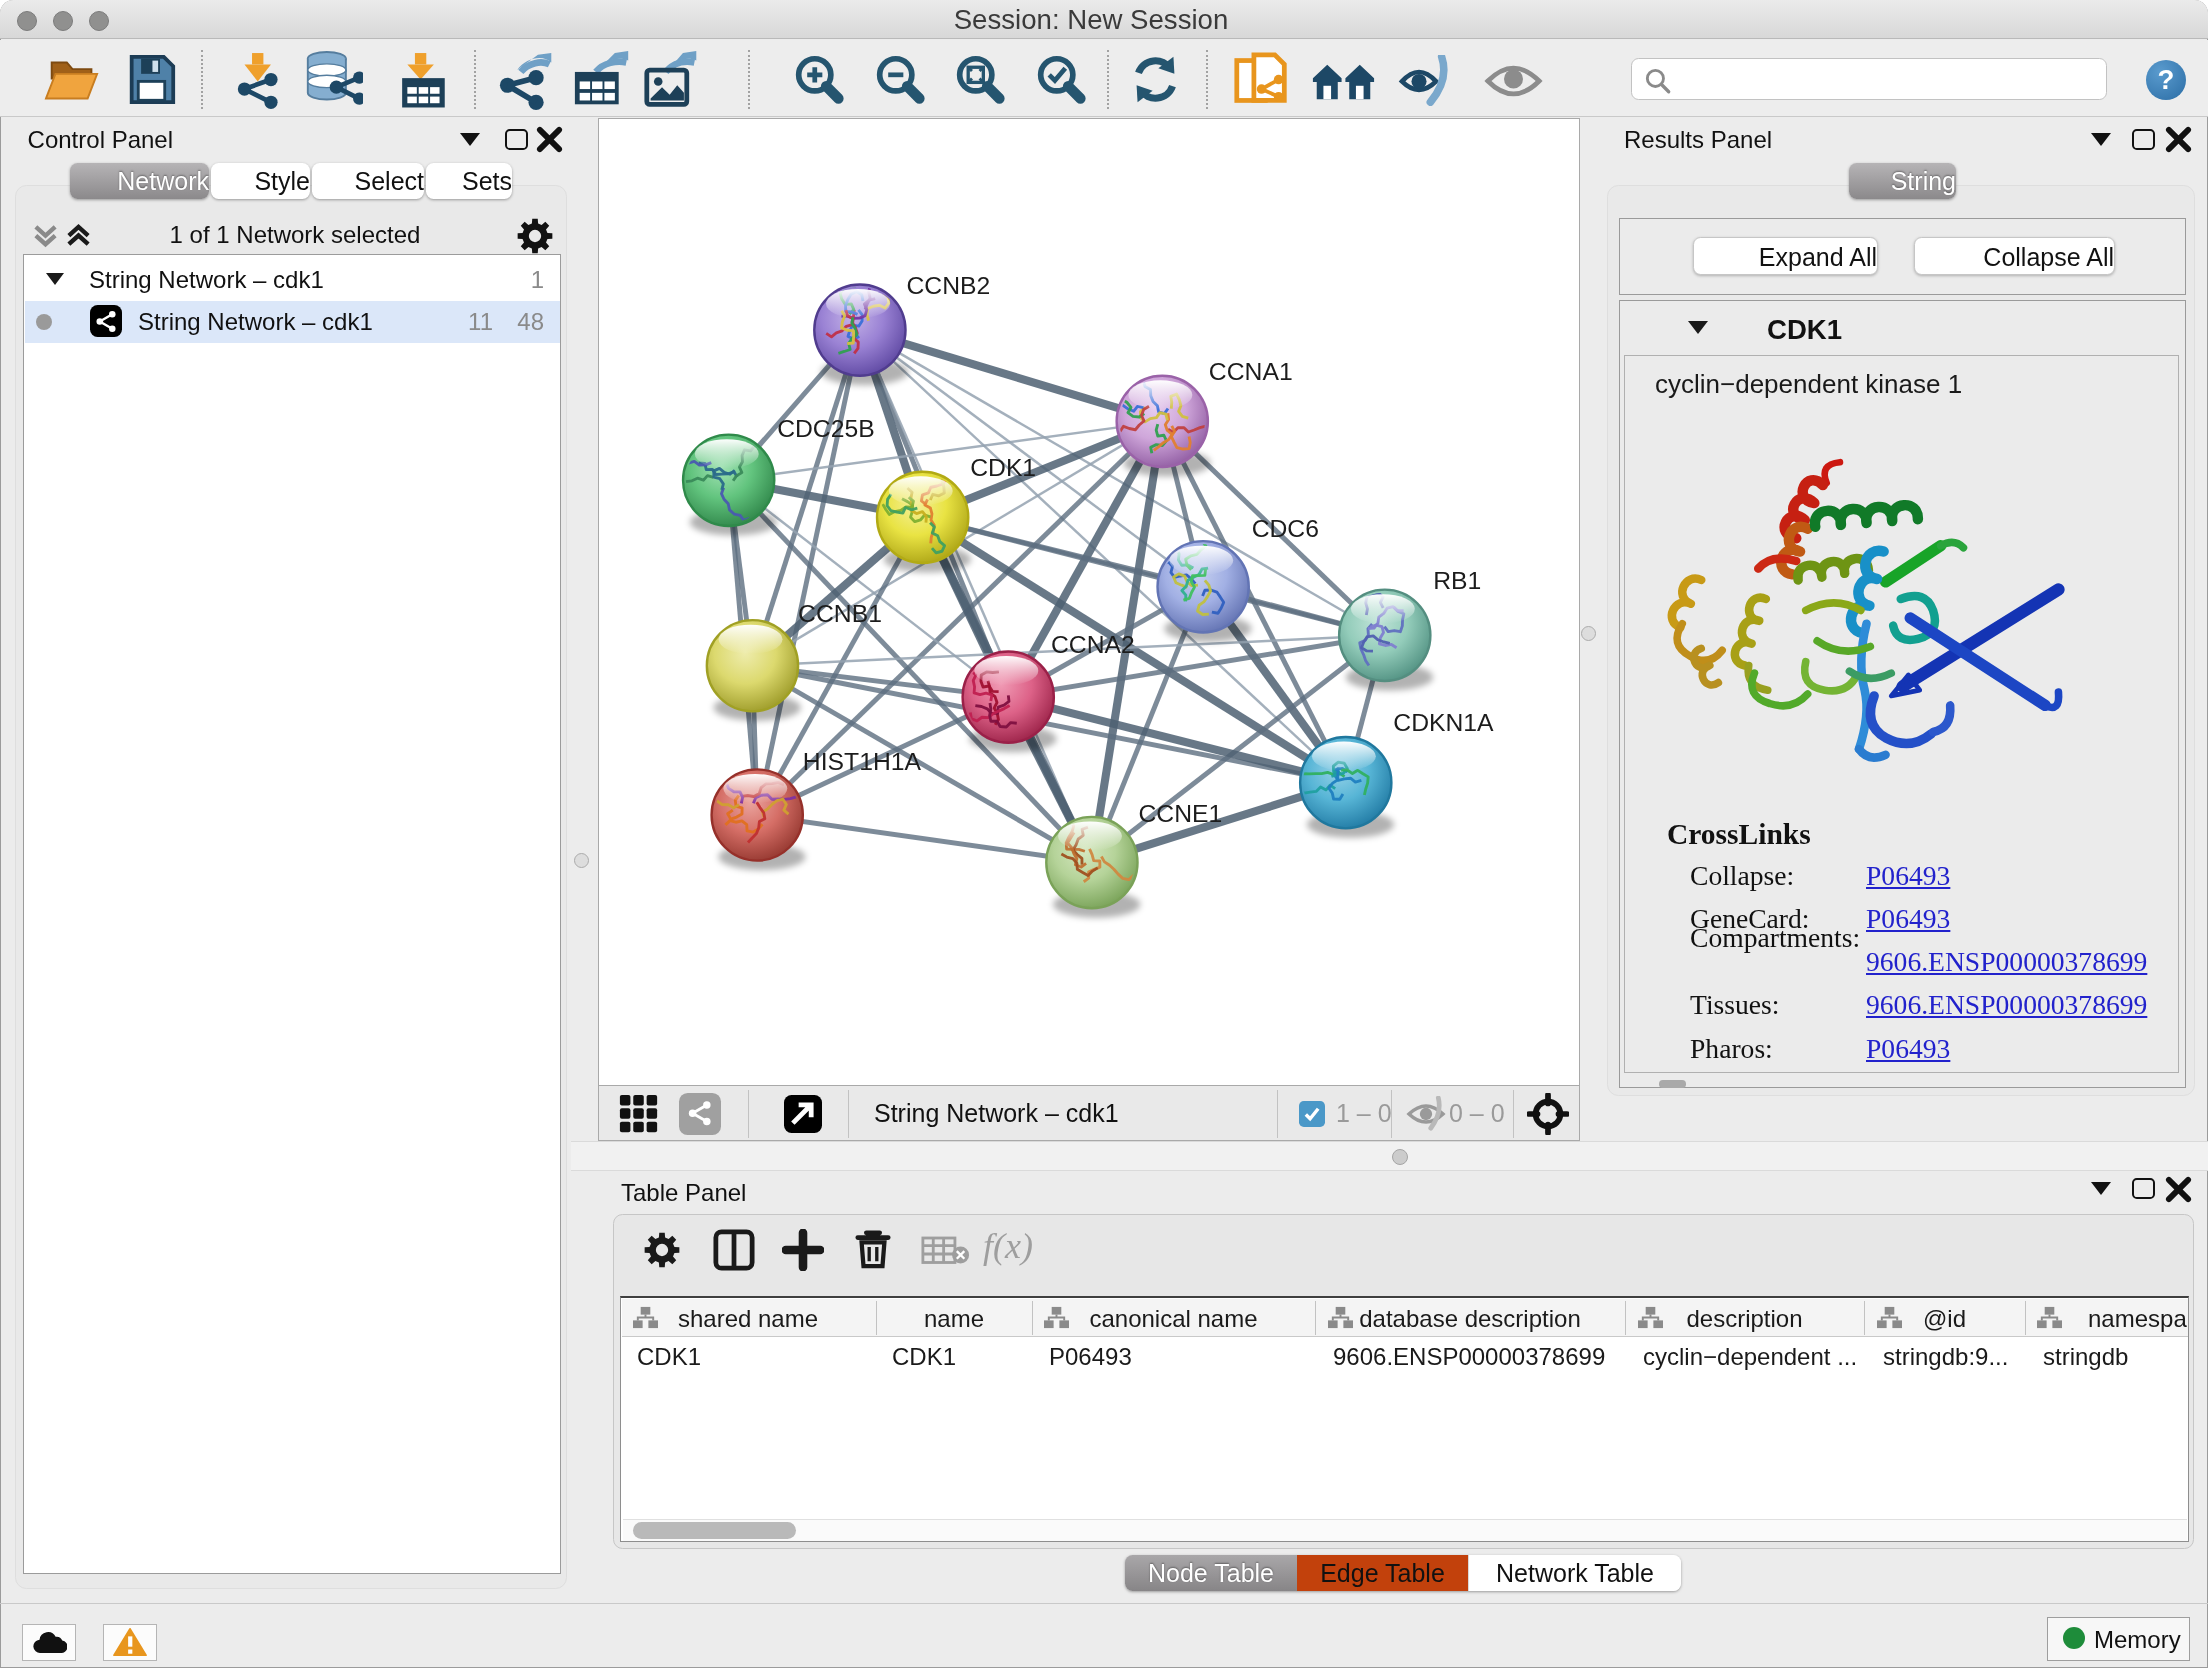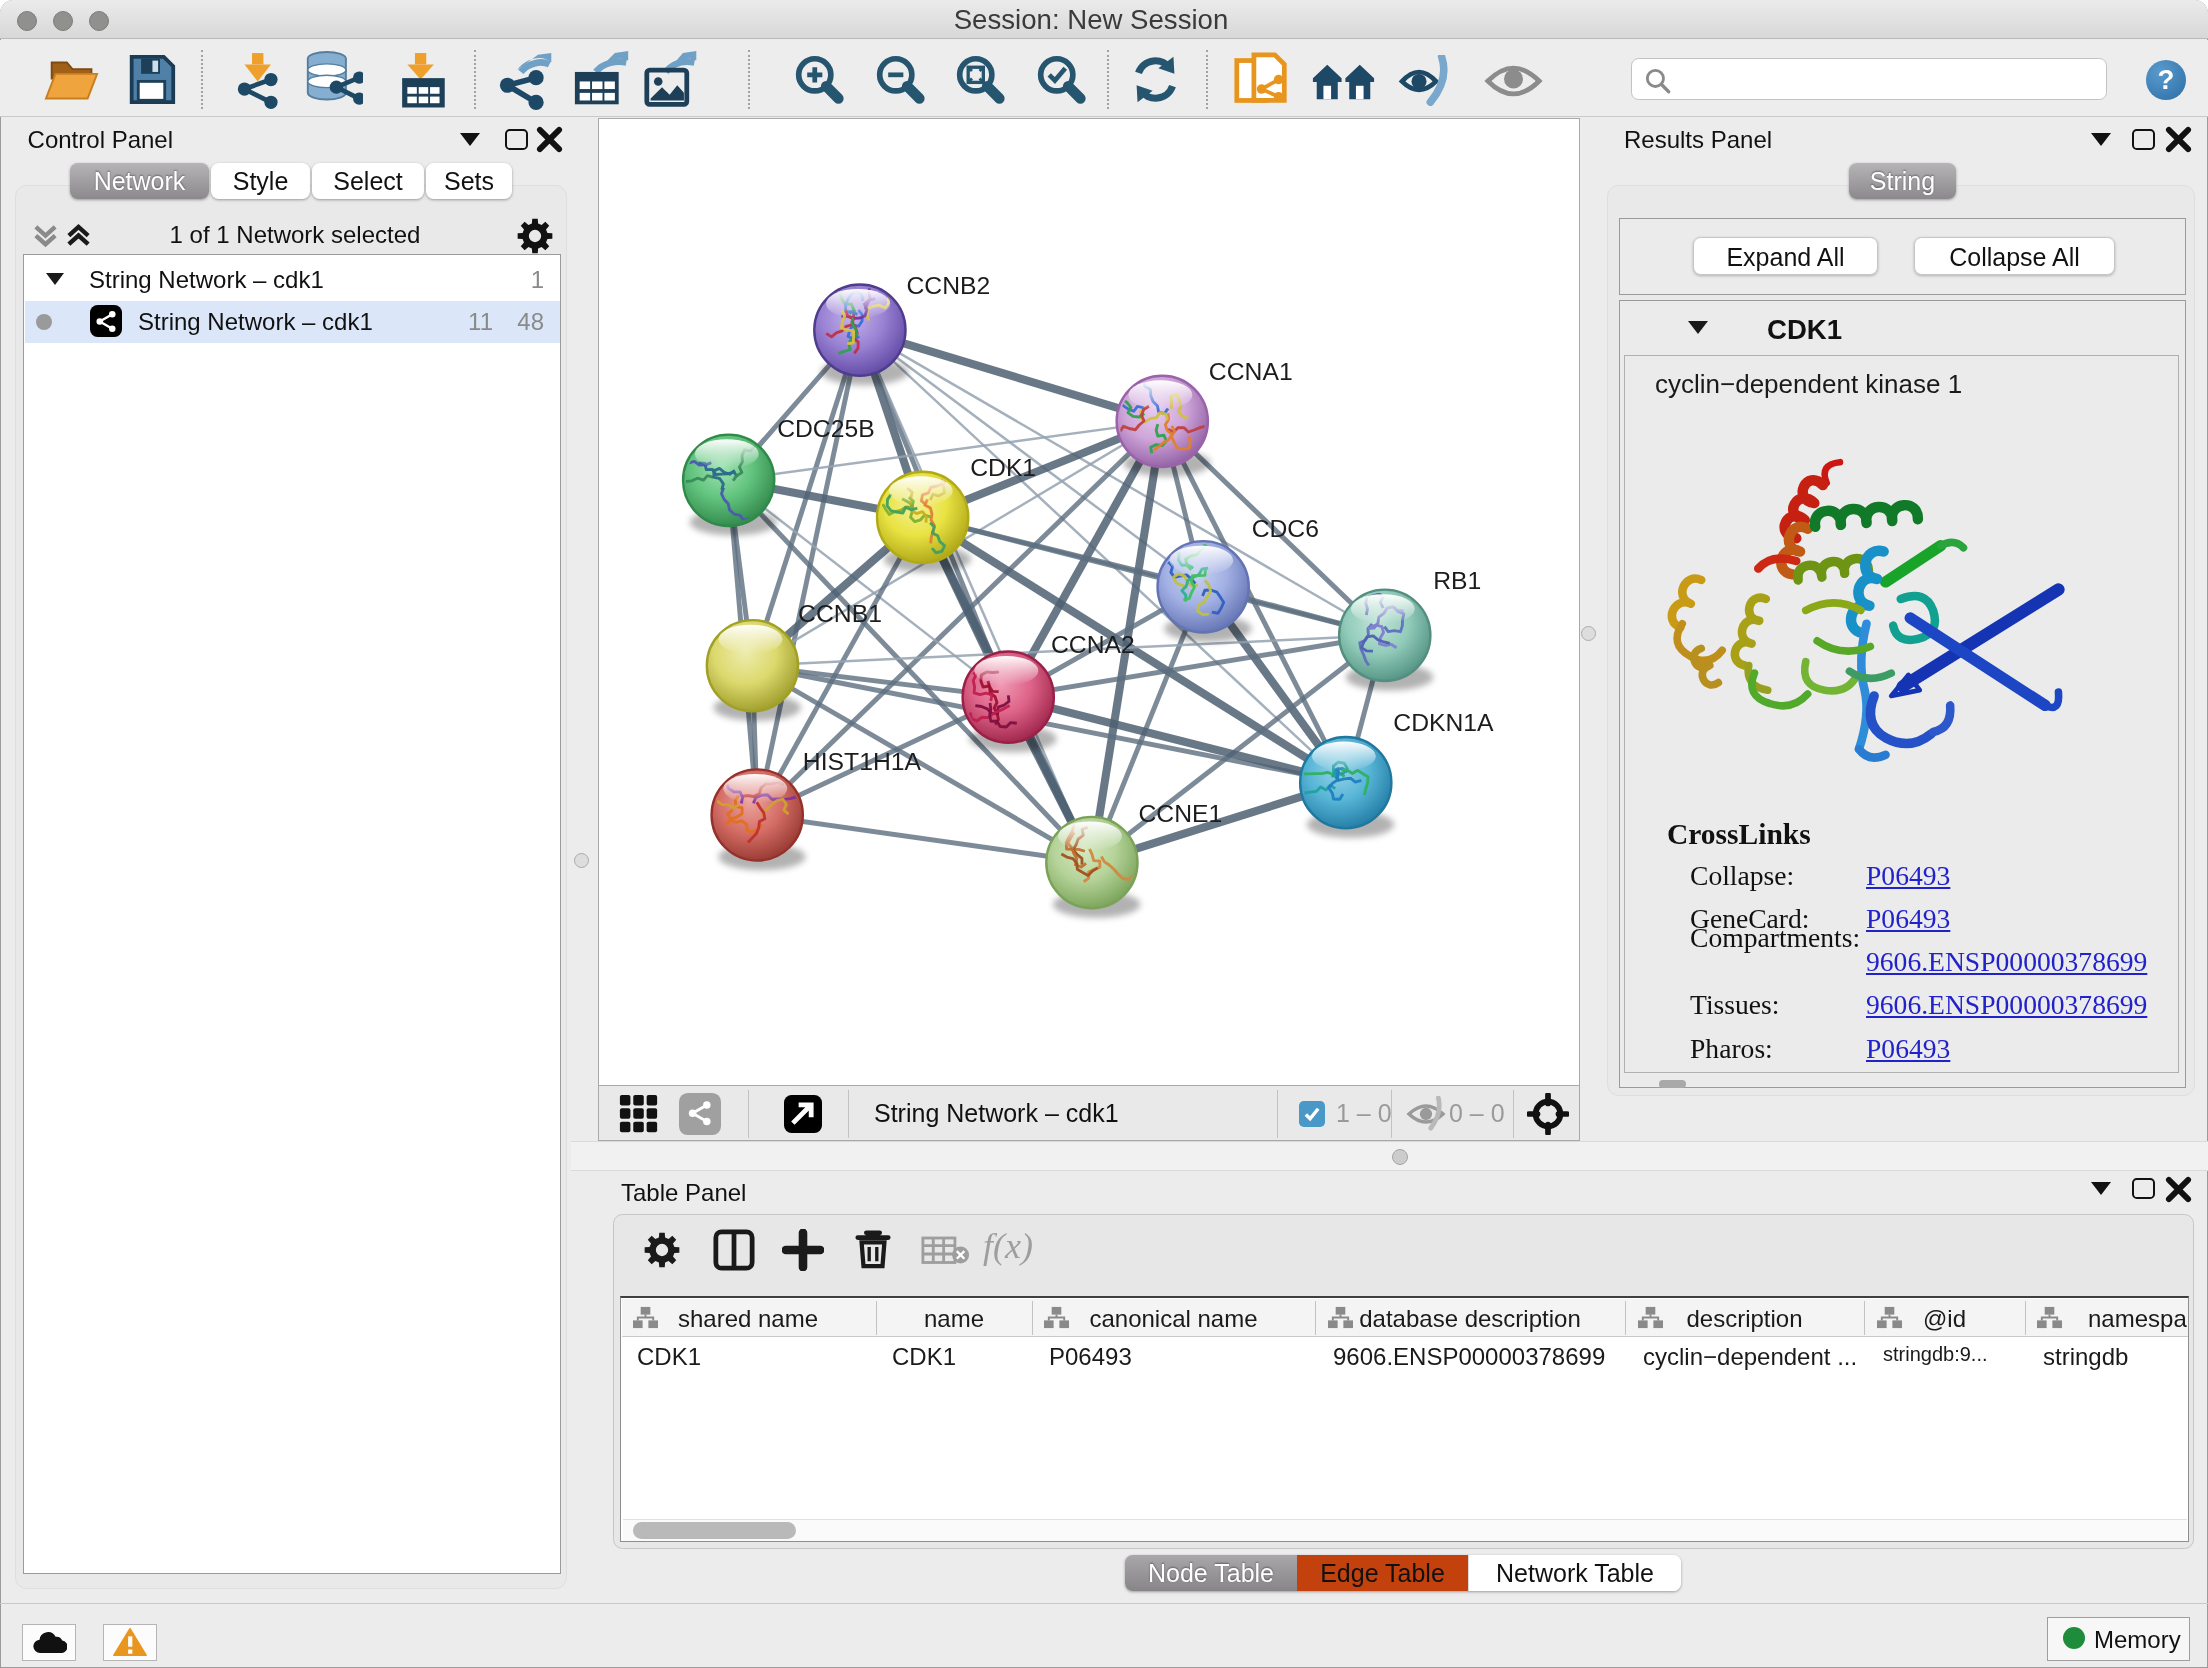--- a/index.html
+++ b/index.html
@@ -8,21 +8,21 @@
   #win{position:absolute;inset:0;border-radius:13.3px 13.3px 0 0;overflow:hidden;background:#ececec;box-shadow:inset 0 0 0 1px #9b9b9b;}
   #titlebar{position:absolute;left:0;top:0;right:0;height:39px;background:linear-gradient(#ebebeb,#d8d8d8);border-bottom:1px solid #b9b9b9;}
   .tl{position:absolute;top:10.5px;width:20px;height:20px;border-radius:50%;background:#90908f;border:1px solid #7c7c7c;}
   #title{position:absolute;top:0;height:39px;line-height:39px;width:2182px;text-align:center;font-size:27.6px;color:#3a3a3a;}
   #toolbar{position:absolute;left:0;top:40px;right:0;height:77px;background:#ededed;border-bottom:1.9px solid #c9c9c9;}
   .sep{position:absolute;top:9.5px;height:59px;width:0;border-left:2.9px dotted #a2a2a2;}
   .ticon{position:absolute;top:0;}
   .ptitle{position:absolute;font-size:24px;color:#111;}
   .wbtn-tri{position:absolute;width:0;height:0;border-left:10.5px solid transparent;border-right:10.5px solid transparent;border-top:13.3px solid #111;}
   .wbtn-sq{position:absolute;width:23px;height:21px;border:2.9px solid #111;border-radius:4.8px;background:transparent;}
-  .tabbtn{position:absolute;border-radius:7.6px;font-size:25px;text-align:center;color:#111;background:#fff;box-shadow:0 1px 2.9px rgba(0,0,0,0.35);}
+  .tabbtn{position:absolute;border-radius:7.6px;font-size:25px;text-align:right;color:#111;background:#fff;box-shadow:0 1px 2.9px rgba(0,0,0,0.35);}
   .tabsel{background:linear-gradient(#b6b4b6,#8b898b);color:#fff;text-shadow:0 -1px 1.9px rgba(0,0,0,0.4);}
   .panelbox{position:absolute;background:#e9e9e9;border-radius:11.4px;border:1px solid #dedede;}
 </style>
 </head>
 <body>
 <div id="win">
 <div id="titlebar">
   <div class="tl" style="left:17px"></div>
   <div class="tl" style="left:53px"></div>
   <div class="tl" style="left:89px"></div>
@@ -739,21 +739,21 @@
         <rect x="17" y="16" width="10" height="8"></rect>
       </g>
       <path d="M14 10 v3 M6 16 v-3 h16 v3" stroke="#8a8a8a" stroke-width="2" fill="none"></path>
     </svg>
 <div style="position:absolute;left:2088px;top:1305px;width:99px;text-align:left;font-size:24px;color:#1a1a1a;overflow:hidden;white-space:nowrap;">namespace</div>
 <div style="position:absolute;left:637px;top:1343px;font-size:24px;color:#1a1a1a;white-space:nowrap;">CDK1</div>
 <div style="position:absolute;left:892px;top:1343px;font-size:24px;color:#1a1a1a;white-space:nowrap;">CDK1</div>
 <div style="position:absolute;left:1049px;top:1343px;font-size:24px;color:#1a1a1a;white-space:nowrap;">P06493</div>
 <div style="position:absolute;left:1333px;top:1343px;font-size:24px;color:#1a1a1a;white-space:nowrap;">9606.ENSP00000378699</div>
 <div style="position:absolute;left:1643px;top:1343px;font-size:24px;color:#1a1a1a;white-space:nowrap;">cyclin−dependent ...</div>
-<div style="position:absolute;left:1883px;top:1343px;font-size:20px;color:#1a1a1a;white-space:nowrap;">stringdb:9...</div>
+<div style="position:absolute;left:1883px;top:1343px;font-size:24px;color:#1a1a1a;white-space:nowrap;">stringdb:9...</div>
 <div style="position:absolute;left:2043px;top:1343px;font-size:24px;color:#1a1a1a;white-space:nowrap;">stringdb</div>
     <div style="position:absolute;left:623px;top:1519px;width:1564px;height:22px;background:#fafafa;border-top:1px solid #e0e0e0;"></div>
 <div style="position:absolute;left:633px;top:1522px;width:163px;height:17px;border-radius:8.6px;background:#b9b9b9;"></div>
 
 <div style="position:absolute;left:1125px;top:1555px;width:556px;height:36px;border-radius:7.6px;overflow:hidden;box-shadow:0 1px 2.9px rgba(0,0,0,0.35);">
 <div style="position:absolute;left:0;top:0;width:172px;height:36px;line-height:36px;text-align:center;font-size:25px;color:#fff;background:linear-gradient(#a9a7a9,#878587);text-shadow:0 -1px 1.9px rgba(0,0,0,0.4);">Node Table</div>
 <div style="position:absolute;left:172px;top:0;width:172px;height:36px;line-height:36px;text-align:center;font-size:25px;color:#111;background:#c2410c;border-right:1.9px solid #d8d8d8;">Edge Table</div>
 <div style="position:absolute;left:344px;top:0;width:212px;height:36px;line-height:36px;text-align:center;font-size:25px;color:#111;background:#fff;">Network Table</div>
 </div>
 

